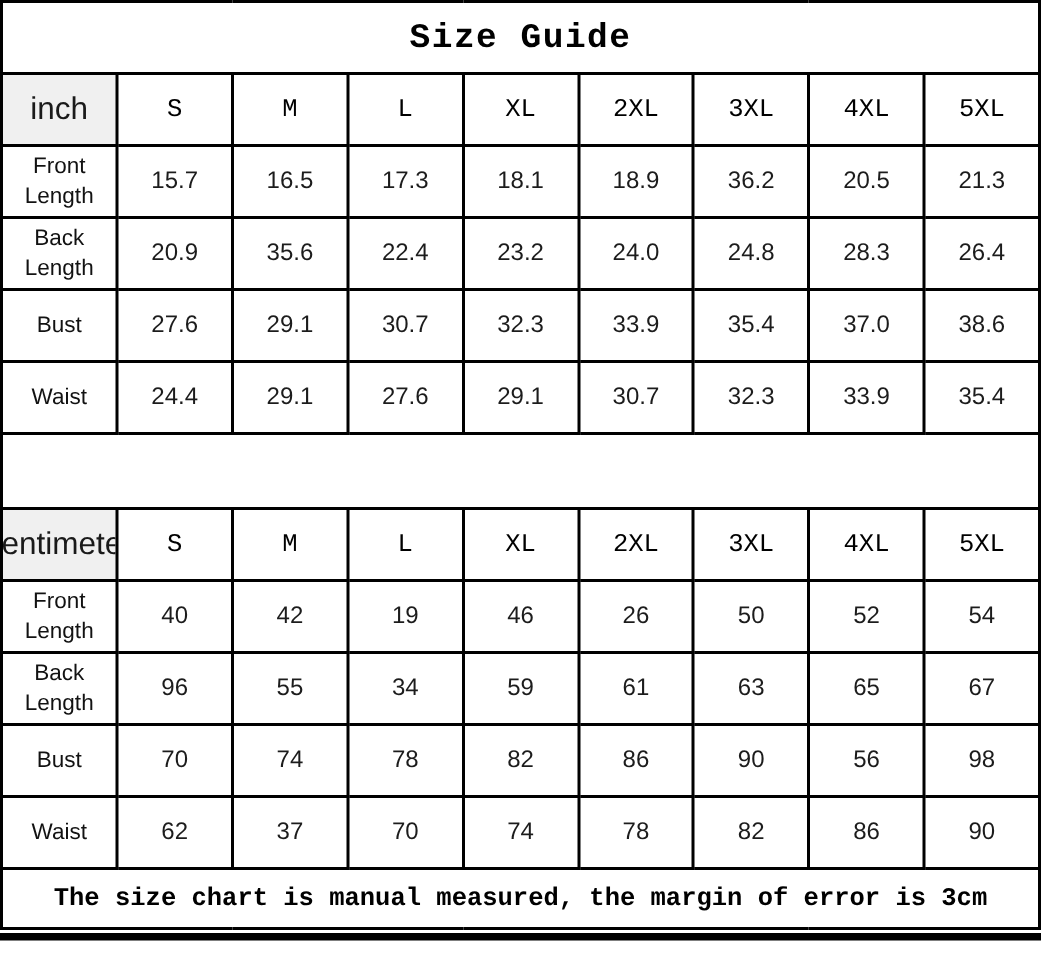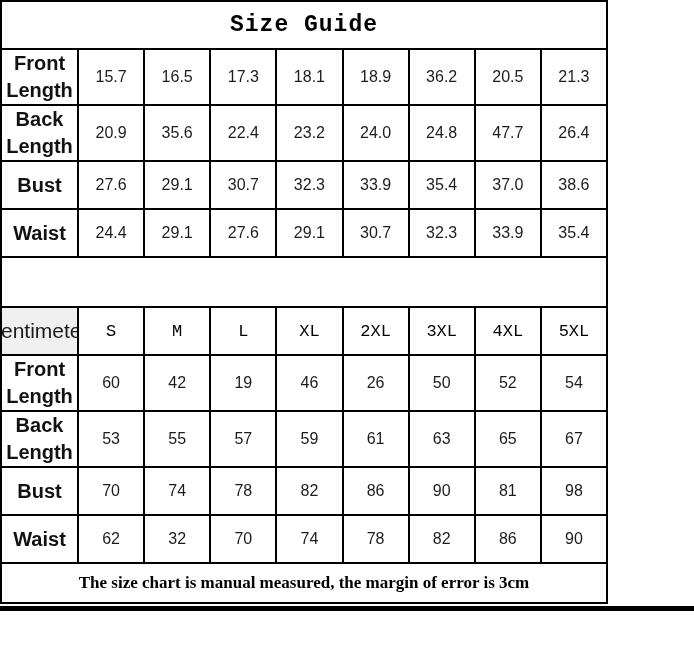--- a/index.html
+++ b/index.html
@@ -4,21 +4,21 @@
 <style>
   * { box-sizing: border-box; }
   html, body { margin: 0; padding: 0; background: #ffffff; }
   body {
     width: 694px; height: 651px;
     font-family: "Liberation Sans", sans-serif;
     color: #121212;
     overflow: hidden;
   }
   table.sheet {
-    width: 608px;
+    width: 694px;
     border-collapse: collapse;
     table-layout: fixed;
   }
   td {
     border: 2px solid #000;
     text-align: center;
     vertical-align: middle;
     padding: 0;
     overflow: hidden;
   }
@@ -41,34 +41,34 @@
     justify-content: center;
     overflow: hidden;
     white-space: nowrap;
   }
   .size-cell {
     font-family: "Liberation Mono", monospace;
     font-size: 17px;
     color: #000;
   }
   .row-label {
-    font-weight: bold;
-    font-size: 20px;
+    font-weight: normal;
+    font-size: 15px;
     line-height: 1.35;
     padding: 0 4px;
   }
   .value-cell {
     height: 48px;
     font-size: 16px;
     color: #1c1c1c;
   }
   .gap-cell  { height: 50px; background: #fff; }
   .footer-cell {
     height: 40px;
-    font-family: Liberation Serif, serif;
+    font-family: Liberation Mono, monospace;
     font-weight: bold;
     font-size: 17px;
     color: #000;
   }
   .bottom-bar {
     width: 694px; height: 5px;
     margin-top: 2px;
     background: var(--bar-bg, #000);
   }
 </style>
@@ -86,40 +86,55 @@
       <col>
       <col>
       <col>
   </colgroup>
   <tbody>
     <tr>
       <td colspan="9" class="title-cell">Size Guide</td>
     </tr>
   </tbody>
   <tbody id="t0">
+      <tr>
+        <td class="unit-cell">
+          <div class="unit-clip">
+            <span>inch</span>
+          </div>
+        </td>
+        <td class="size-cell">S</td>
+        <td class="size-cell">M</td>
+        <td class="size-cell">L</td>
+        <td class="size-cell">XL</td>
+        <td class="size-cell">2XL</td>
+        <td class="size-cell">3XL</td>
+        <td class="size-cell">4XL</td>
+        <td class="size-cell">5XL</td>
+      </tr>
       <tr>
         <td class="row-label">Front Length</td>
         <td class="value-cell">15.7</td>
         <td class="value-cell">16.5</td>
         <td class="value-cell">17.3</td>
         <td class="value-cell">18.1</td>
         <td class="value-cell">18.9</td>
         <td class="value-cell">36.2</td>
         <td class="value-cell">20.5</td>
         <td class="value-cell">21.3</td>
       </tr>
       <tr>
         <td class="row-label">Back Length</td>
         <td class="value-cell">20.9</td>
         <td class="value-cell">35.6</td>
         <td class="value-cell">22.4</td>
         <td class="value-cell">23.2</td>
         <td class="value-cell">24.0</td>
         <td class="value-cell">24.8</td>
-        <td class="value-cell">47.7</td>
+        <td class="value-cell">28.3</td>
         <td class="value-cell">26.4</td>
       </tr>
       <tr>
         <td class="row-label">Bust</td>
         <td class="value-cell">27.6</td>
         <td class="value-cell">29.1</td>
         <td class="value-cell">30.7</td>
         <td class="value-cell">32.3</td>
         <td class="value-cell">33.9</td>
         <td class="value-cell">35.4</td>
@@ -154,55 +169,55 @@
         <td class="size-cell">M</td>
         <td class="size-cell">L</td>
         <td class="size-cell">XL</td>
         <td class="size-cell">2XL</td>
         <td class="size-cell">3XL</td>
         <td class="size-cell">4XL</td>
         <td class="size-cell">5XL</td>
       </tr>
       <tr>
         <td class="row-label">Front Length</td>
-        <td class="value-cell">60</td>
+        <td class="value-cell">40</td>
         <td class="value-cell">42</td>
         <td class="value-cell">19</td>
         <td class="value-cell">46</td>
         <td class="value-cell">26</td>
         <td class="value-cell">50</td>
         <td class="value-cell">52</td>
         <td class="value-cell">54</td>
       </tr>
       <tr>
         <td class="row-label">Back Length</td>
-        <td class="value-cell">53</td>
+        <td class="value-cell">96</td>
         <td class="value-cell">55</td>
-        <td class="value-cell">57</td>
+        <td class="value-cell">34</td>
         <td class="value-cell">59</td>
         <td class="value-cell">61</td>
         <td class="value-cell">63</td>
         <td class="value-cell">65</td>
         <td class="value-cell">67</td>
       </tr>
       <tr>
         <td class="row-label">Bust</td>
         <td class="value-cell">70</td>
         <td class="value-cell">74</td>
         <td class="value-cell">78</td>
         <td class="value-cell">82</td>
         <td class="value-cell">86</td>
         <td class="value-cell">90</td>
-        <td class="value-cell">81</td>
+        <td class="value-cell">56</td>
         <td class="value-cell">98</td>
       </tr>
       <tr>
         <td class="row-label">Waist</td>
         <td class="value-cell">62</td>
-        <td class="value-cell">32</td>
+        <td class="value-cell">37</td>
         <td class="value-cell">70</td>
         <td class="value-cell">74</td>
         <td class="value-cell">78</td>
         <td class="value-cell">82</td>
         <td class="value-cell">86</td>
         <td class="value-cell">90</td>
       </tr>
     </tbody>
   <tbody>
     <tr>

